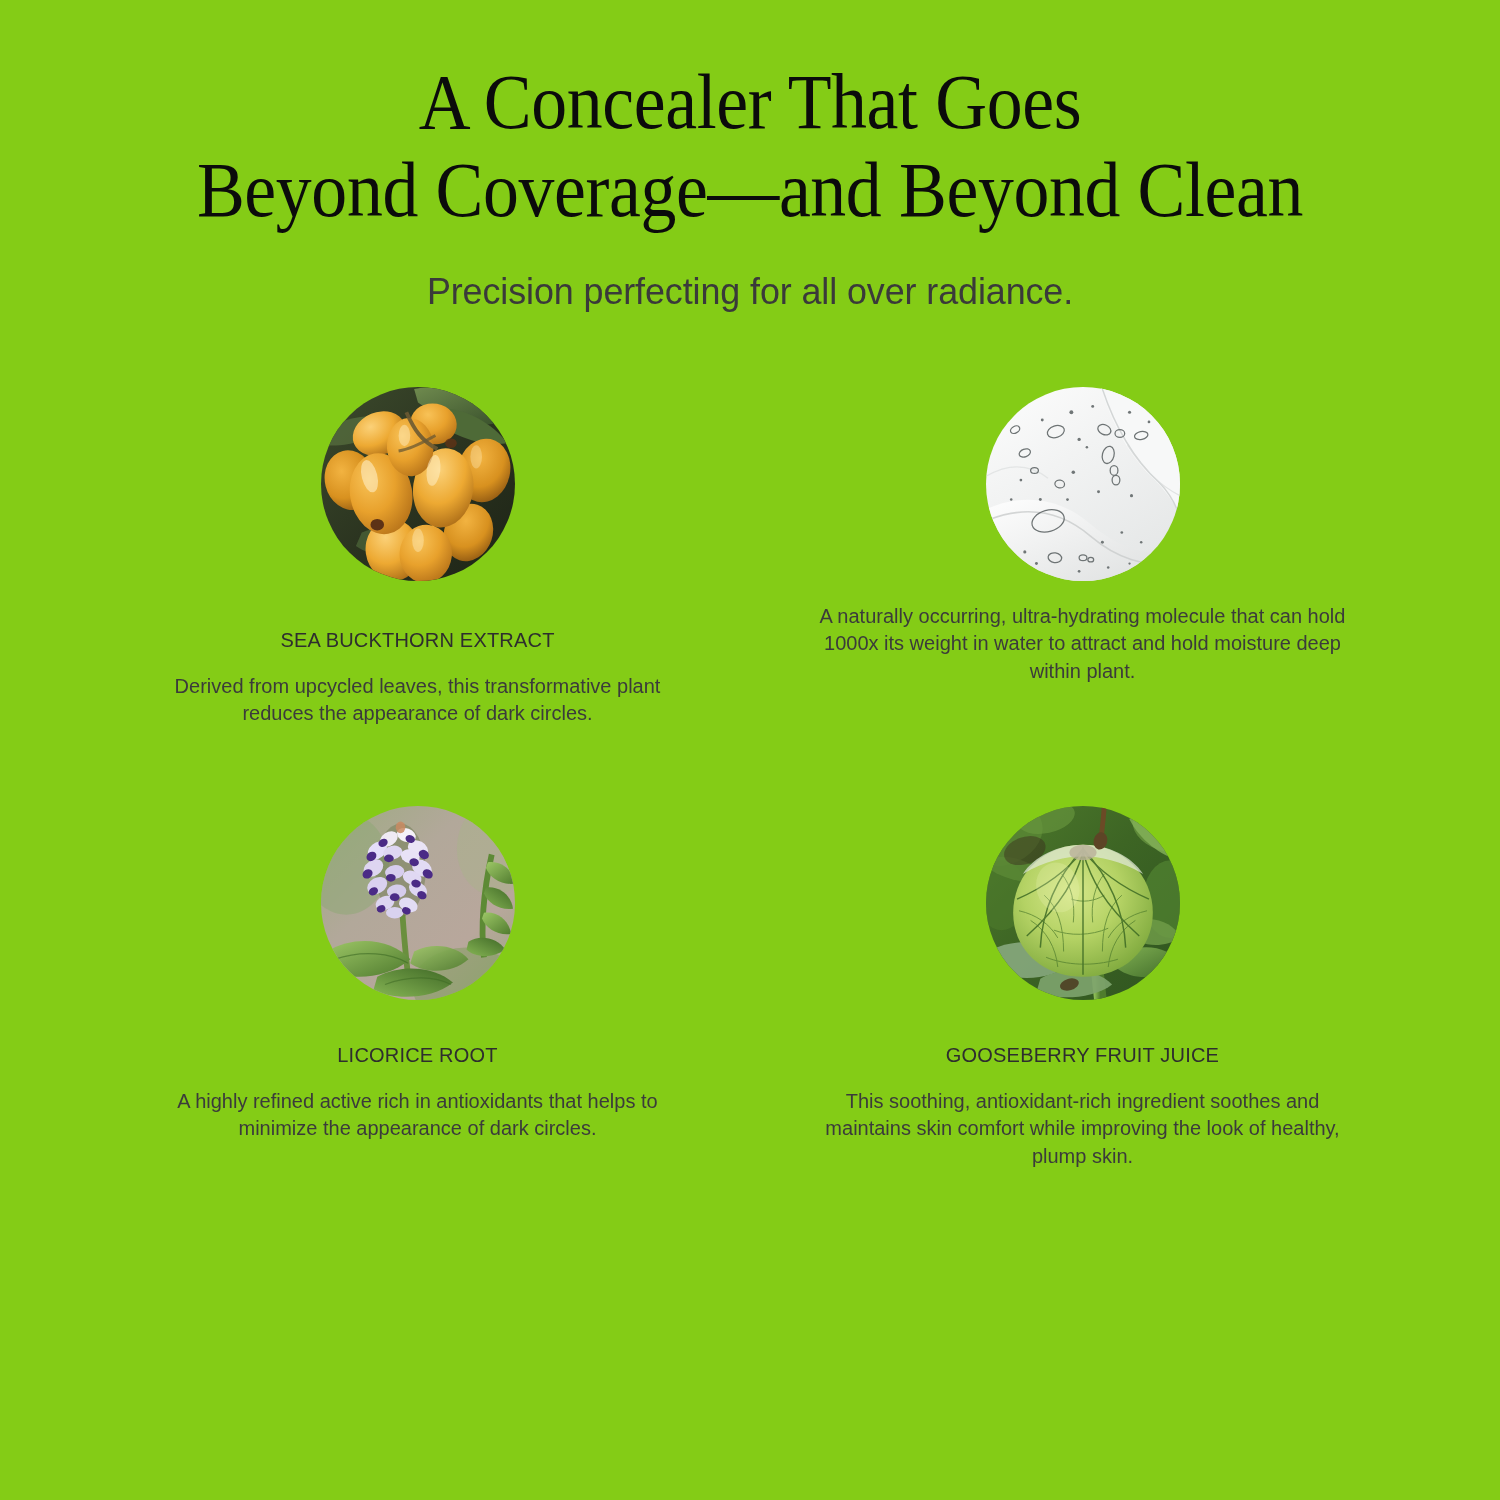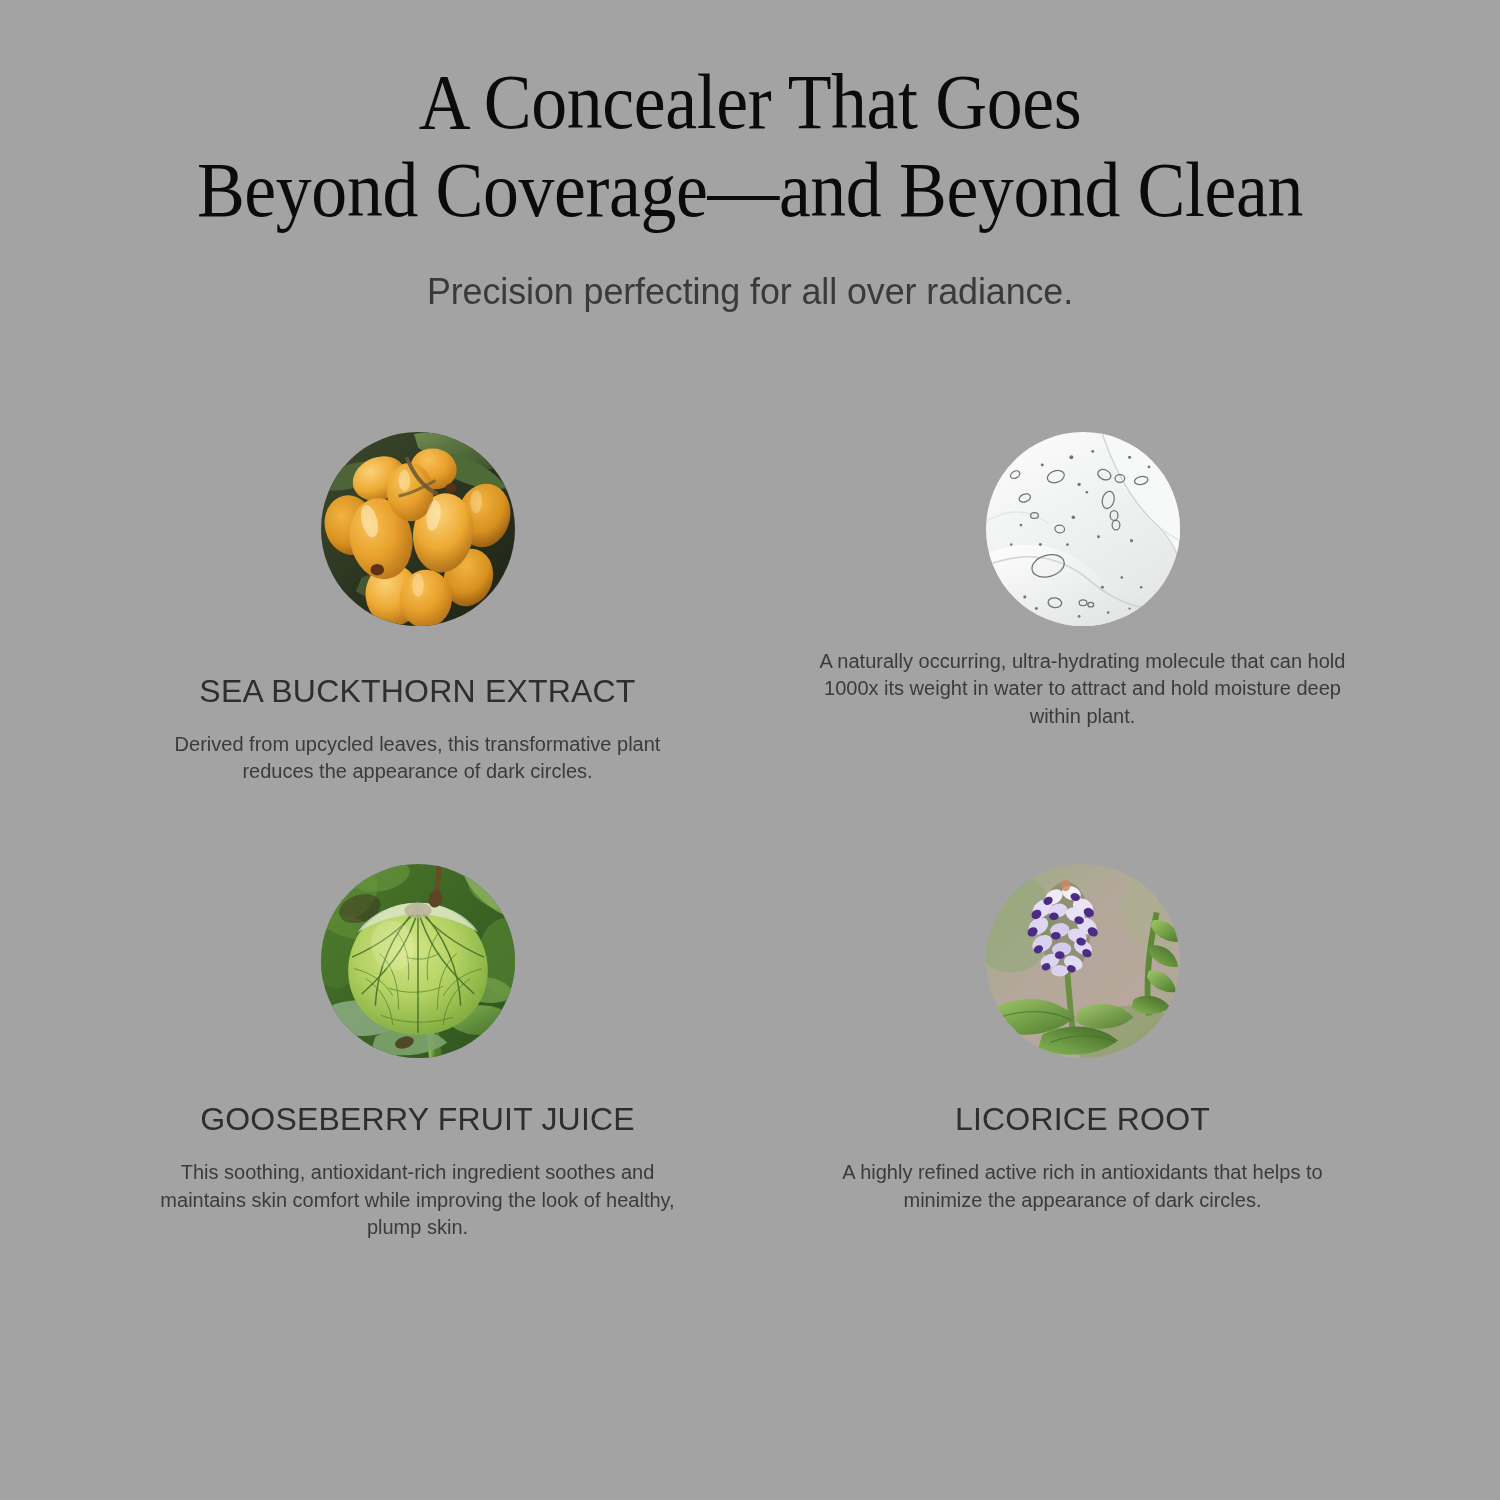--- a/index.html
+++ b/index.html
@@ -13,25 +13,24 @@
   body {
     font-family: "Liberation Sans", sans-serif;
     -webkit-font-smoothing: antialiased;
     overflow: hidden;
   }
 
   .page {
     position: relative;
     width: 1500px;
     height: 1500px;
-    background: #a3a3a3;
+    background: #84cc16;
     display: flex;
     flex-direction: column;
     align-items: center;
-    gap: 45px;
   }
 
   
   .header {
     width: 1340px;
     text-align: center;
     margin-top: 58px;
   }
 
   .headline {
@@ -81,21 +80,21 @@
     border-radius: 50%;
     overflow: hidden;
     position: relative;
     flex: none;
   }
 
   .thumb svg { display: block; width: 100%; height: 100%; }
 
   .card-title {
     margin-top: 48px;
-    font-size: 32px;
+    font-size: 20px;
     line-height: 1.1;
     letter-spacing: 0.2px;
     color: #2e2e2e;
     font-weight: 400;
     white-space: nowrap;
   }
 
   .card-desc {
     margin-top: 22px;
     font-size: 20px;
@@ -252,100 +251,20 @@
             <circle cx="160" cy="160" r="1.3"></circle>
               <circle cx="96" cy="190" r="1.4"></circle>
             <circle cx="126" cy="186" r="1.3"></circle>
               <circle cx="148" cy="182" r="1.2"></circle>
           </g>
         </svg>
       </div>
       <div class="card-desc">A naturally occurring, ultra-hydrating molecule that can hold 1000x its weight in water to attract and hold moisture deep within plant.</div>
     </div>
 
-    <div class="card card-right row2">
-      <div class="thumb">
-        <svg viewBox="0 0 200 200" preserveAspectRatio="xMidYMid slice" aria-hidden="true">
-          <defs>
-            <linearGradient id="gbBg" x1="0" y1="0" x2="1" y2="1">
-              <stop offset="0%" stop-color="#4e7a2c"></stop>
-              <stop offset="45%" stop-color="#3d6524"></stop>
-              <stop offset="100%" stop-color="#2f5420"></stop>
-            </linearGradient>
-            <radialGradient id="husk" cx="42%" cy="36%" r="70%">
-              <stop offset="0%" stop-color="#d6e78a"></stop>
-              <stop offset="50%" stop-color="#b4d264"></stop>
-              <stop offset="100%" stop-color="#7da83c"></stop>
-            </radialGradient>
-            <linearGradient id="gbLeaf" x1="0" y1="0" x2="1" y2="1">
-              <stop offset="0%" stop-color="#7fae52"></stop>
-              <stop offset="100%" stop-color="#3f6b28"></stop>
-            </linearGradient>
-            <linearGradient id="gbStem" x1="0" y1="0" x2="1" y2="0">
-              <stop offset="0%" stop-color="#8cbb56"></stop>
-              <stop offset="100%" stop-color="#4f7c2c"></stop>
-            </linearGradient>
-          </defs>
-          <rect width="200" height="200" fill="url(#gbBg)"></rect>
-
-          <ellipse cx="20" cy="30" rx="40" ry="30" fill="#5c8a36" opacity="0.7" transform="rotate(-25 20 30)"></ellipse>
-          <ellipse cx="184" cy="24" rx="34" ry="22" fill="#6f9c44" opacity="0.65" transform="rotate(20 184 24)"></ellipse>
-          <ellipse cx="62" cy="12" rx="30" ry="16" fill="#6b9a3f" opacity="0.6" transform="rotate(-12 62 12)"></ellipse>
-          <ellipse cx="16" cy="92" rx="26" ry="36" fill="#4c7a2c" opacity="0.6"></ellipse>
-          <ellipse cx="190" cy="96" rx="28" ry="40" fill="#578a34" opacity="0.6"></ellipse>
-          <path d="M150 4 C178 10 198 30 200 56 C180 52 158 34 148 14 Z" fill="#86b35a" opacity="0.8"></path>
-          <path d="M2 54 C26 48 52 58 62 76 C40 82 14 74 0 62 Z" fill="#5e8c38" opacity="0.7"></path>
-          <ellipse cx="40" cy="46" rx="22" ry="14" fill="#3a2a1c" opacity="0.45" transform="rotate(-18 40 46)"></ellipse>
-
-          <path d="M122 0 C120 24 118 40 116 54" stroke="#6b4a26" stroke-width="5" fill="none"></path>
-          <path d="M112 136 C114 164 116 184 118 200" stroke="url(#gbStem)" stroke-width="13" fill="none"></path>
-
-          <path d="M6 148 C34 134 74 140 92 160 C66 182 24 182 4 166 Z" fill="#87a87e" opacity="0.9"></path>
-          <path d="M56 178 C82 164 114 168 130 184 C110 200 70 200 52 192 Z" fill="#7ea46e" opacity="0.9"></path>
-          <path d="M140 152 C162 140 190 146 200 162 C182 180 152 180 136 168 Z" fill="url(#gbLeaf)"></path>
-          <path d="M150 120 C172 112 194 120 200 136 C182 148 156 144 146 132 Z" fill="#6e9b48" opacity="0.85"></path>
-
-          <path d="M100 40 C142 40 172 72 172 110 C172 148 142 176 100 176 C58 176 28 148 28 110 C28 72 58 40 100 40 Z" fill="url(#husk)"></path>
-
-          <g stroke="#3d6a24" stroke-width="1.5" fill="none" opacity="0.85">
-            <path d="M100 42 C100 80 100 130 100 174"></path>
-            <path d="M100 44 C76 70 58 104 56 146"></path>
-            <path d="M100 44 C124 70 142 104 144 146"></path>
-            <path d="M100 46 C84 66 64 82 32 96"></path>
-            <path d="M100 46 C116 66 136 82 168 96"></path>
-            <path d="M100 48 C92 74 80 100 42 134"></path>
-            <path d="M100 48 C108 74 120 100 158 134"></path>
-          </g>
-          <g stroke="#4c7a2c" stroke-width="1" fill="none" opacity="0.7">
-            <path d="M78 70 C88 82 92 100 90 120"></path>
-            <path d="M122 70 C112 82 108 100 110 120"></path>
-            <path d="M60 92 C74 104 80 124 80 150"></path>
-            <path d="M140 92 C126 104 120 124 120 150"></path>
-            <path d="M46 118 C62 128 72 146 74 166"></path>
-            <path d="M154 118 C138 128 128 146 126 166"></path>
-            <path d="M34 108 C52 112 66 122 74 136"></path>
-            <path d="M166 108 C148 112 134 122 126 136"></path>
-            <path d="M88 96 C100 100 112 98 122 92"></path>
-            <path d="M70 128 C86 134 108 134 126 126"></path>
-            <path d="M62 156 C82 164 110 166 136 158"></path>
-          </g>
-
-          <path d="M100 40 C126 40 150 52 162 70 C138 56 118 52 100 52 C82 52 62 56 38 70 C50 52 74 40 100 40 Z" fill="#dfe7d4" opacity="0.75"></path>
-          <ellipse cx="100" cy="48" rx="14" ry="8" fill="#b9b098" opacity="0.8"></ellipse>
-          <ellipse cx="118" cy="36" rx="7" ry="9" fill="#5d4426" transform="rotate(14 118 36)"></ellipse>
-
-          <ellipse cx="86" cy="184" rx="10" ry="6" fill="#4a3a1e" opacity="0.85" transform="rotate(-16 86 184)"></ellipse>
-
-          <ellipse cx="74" cy="84" rx="22" ry="26" fill="#eaf3b8" opacity="0.25" transform="rotate(-18 74 84)"></ellipse>
-        </svg>
-      </div>
-      <div class="card-title">GOOSEBERRY FRUIT JUICE</div>
-      <div class="card-desc">This soothing, antioxidant-rich ingredient soothes and maintains skin comfort while improving the look of healthy, plump skin.</div>
-    </div>
-
     <div class="card card-left row2">
       <div class="thumb">
         <svg viewBox="0 0 200 200" preserveAspectRatio="xMidYMid slice" aria-hidden="true">
           <defs>
             <linearGradient id="licBg" x1="0" y1="0" x2="1" y2="1">
               <stop offset="0%" stop-color="#9dab80"></stop>
               <stop offset="38%" stop-color="#b2a89a"></stop>
               <stop offset="72%" stop-color="#b8a79c"></stop>
               <stop offset="100%" stop-color="#98a87e"></stop>
             </linearGradient>
@@ -416,14 +335,94 @@
             <ellipse cx="62" cy="106" rx="4.5" ry="3.6" transform="rotate(-22 62 106)"></ellipse>
             <ellipse cx="88" cy="108" rx="4.5" ry="3.6" transform="rotate(22 88 108)"></ellipse>
           </g>
           <ellipse cx="82" cy="22" rx="5" ry="6" fill="#c98a62" opacity="0.85"></ellipse>
         </svg>
       </div>
       <div class="card-title">LICORICE ROOT</div>
       <div class="card-desc">A highly refined active rich in antioxidants that helps to minimize the appearance of dark circles.</div>
     </div>
 
+    <div class="card card-right row2">
+      <div class="thumb">
+        <svg viewBox="0 0 200 200" preserveAspectRatio="xMidYMid slice" aria-hidden="true">
+          <defs>
+            <linearGradient id="gbBg" x1="0" y1="0" x2="1" y2="1">
+              <stop offset="0%" stop-color="#4e7a2c"></stop>
+              <stop offset="45%" stop-color="#3d6524"></stop>
+              <stop offset="100%" stop-color="#2f5420"></stop>
+            </linearGradient>
+            <radialGradient id="husk" cx="42%" cy="36%" r="70%">
+              <stop offset="0%" stop-color="#d6e78a"></stop>
+              <stop offset="50%" stop-color="#b4d264"></stop>
+              <stop offset="100%" stop-color="#7da83c"></stop>
+            </radialGradient>
+            <linearGradient id="gbLeaf" x1="0" y1="0" x2="1" y2="1">
+              <stop offset="0%" stop-color="#7fae52"></stop>
+              <stop offset="100%" stop-color="#3f6b28"></stop>
+            </linearGradient>
+            <linearGradient id="gbStem" x1="0" y1="0" x2="1" y2="0">
+              <stop offset="0%" stop-color="#8cbb56"></stop>
+              <stop offset="100%" stop-color="#4f7c2c"></stop>
+            </linearGradient>
+          </defs>
+          <rect width="200" height="200" fill="url(#gbBg)"></rect>
+
+          <ellipse cx="20" cy="30" rx="40" ry="30" fill="#5c8a36" opacity="0.7" transform="rotate(-25 20 30)"></ellipse>
+          <ellipse cx="184" cy="24" rx="34" ry="22" fill="#6f9c44" opacity="0.65" transform="rotate(20 184 24)"></ellipse>
+          <ellipse cx="62" cy="12" rx="30" ry="16" fill="#6b9a3f" opacity="0.6" transform="rotate(-12 62 12)"></ellipse>
+          <ellipse cx="16" cy="92" rx="26" ry="36" fill="#4c7a2c" opacity="0.6"></ellipse>
+          <ellipse cx="190" cy="96" rx="28" ry="40" fill="#578a34" opacity="0.6"></ellipse>
+          <path d="M150 4 C178 10 198 30 200 56 C180 52 158 34 148 14 Z" fill="#86b35a" opacity="0.8"></path>
+          <path d="M2 54 C26 48 52 58 62 76 C40 82 14 74 0 62 Z" fill="#5e8c38" opacity="0.7"></path>
+          <ellipse cx="40" cy="46" rx="22" ry="14" fill="#3a2a1c" opacity="0.45" transform="rotate(-18 40 46)"></ellipse>
+
+          <path d="M122 0 C120 24 118 40 116 54" stroke="#6b4a26" stroke-width="5" fill="none"></path>
+          <path d="M112 136 C114 164 116 184 118 200" stroke="url(#gbStem)" stroke-width="13" fill="none"></path>
+
+          <path d="M6 148 C34 134 74 140 92 160 C66 182 24 182 4 166 Z" fill="#87a87e" opacity="0.9"></path>
+          <path d="M56 178 C82 164 114 168 130 184 C110 200 70 200 52 192 Z" fill="#7ea46e" opacity="0.9"></path>
+          <path d="M140 152 C162 140 190 146 200 162 C182 180 152 180 136 168 Z" fill="url(#gbLeaf)"></path>
+          <path d="M150 120 C172 112 194 120 200 136 C182 148 156 144 146 132 Z" fill="#6e9b48" opacity="0.85"></path>
+
+          <path d="M100 40 C142 40 172 72 172 110 C172 148 142 176 100 176 C58 176 28 148 28 110 C28 72 58 40 100 40 Z" fill="url(#husk)"></path>
+
+          <g stroke="#3d6a24" stroke-width="1.5" fill="none" opacity="0.85">
+            <path d="M100 42 C100 80 100 130 100 174"></path>
+            <path d="M100 44 C76 70 58 104 56 146"></path>
+            <path d="M100 44 C124 70 142 104 144 146"></path>
+            <path d="M100 46 C84 66 64 82 32 96"></path>
+            <path d="M100 46 C116 66 136 82 168 96"></path>
+            <path d="M100 48 C92 74 80 100 42 134"></path>
+            <path d="M100 48 C108 74 120 100 158 134"></path>
+          </g>
+          <g stroke="#4c7a2c" stroke-width="1" fill="none" opacity="0.7">
+            <path d="M78 70 C88 82 92 100 90 120"></path>
+            <path d="M122 70 C112 82 108 100 110 120"></path>
+            <path d="M60 92 C74 104 80 124 80 150"></path>
+            <path d="M140 92 C126 104 120 124 120 150"></path>
+            <path d="M46 118 C62 128 72 146 74 166"></path>
+            <path d="M154 118 C138 128 128 146 126 166"></path>
+            <path d="M34 108 C52 112 66 122 74 136"></path>
+            <path d="M166 108 C148 112 134 122 126 136"></path>
+            <path d="M88 96 C100 100 112 98 122 92"></path>
+            <path d="M70 128 C86 134 108 134 126 126"></path>
+            <path d="M62 156 C82 164 110 166 136 158"></path>
+          </g>
+
+          <path d="M100 40 C126 40 150 52 162 70 C138 56 118 52 100 52 C82 52 62 56 38 70 C50 52 74 40 100 40 Z" fill="#dfe7d4" opacity="0.75"></path>
+          <ellipse cx="100" cy="48" rx="14" ry="8" fill="#b9b098" opacity="0.8"></ellipse>
+          <ellipse cx="118" cy="36" rx="7" ry="9" fill="#5d4426" transform="rotate(14 118 36)"></ellipse>
+
+          <ellipse cx="86" cy="184" rx="10" ry="6" fill="#4a3a1e" opacity="0.85" transform="rotate(-16 86 184)"></ellipse>
+
+          <ellipse cx="74" cy="84" rx="22" ry="26" fill="#eaf3b8" opacity="0.25" transform="rotate(-18 74 84)"></ellipse>
+        </svg>
+      </div>
+      <div class="card-title">GOOSEBERRY FRUIT JUICE</div>
+      <div class="card-desc">This soothing, antioxidant-rich ingredient soothes and maintains skin comfort while improving the look of healthy, plump skin.</div>
+    </div>
+
   </div>
 </div>
 
 </body></html>

